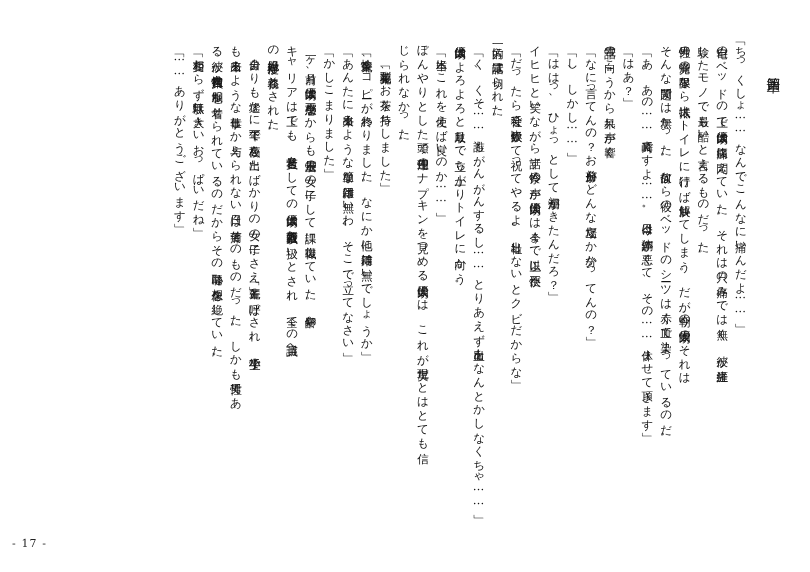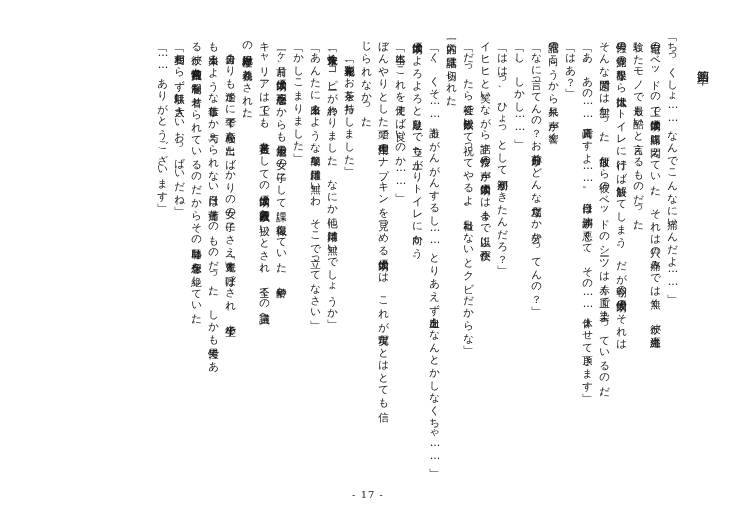--- a/index.html
+++ b/index.html
@@ -60,23 +60,23 @@
     padding-top: 11px;
   }
 
   .col.indent2 {
     padding-top: 22px;
   }
 
   .page-number {
     position: absolute;
     bottom: 20px;
-    left: 0;
+    left: 11px;
     right: 0;
-    text-align: center;
+    text-align: left;
     font-size: 10px;
     letter-spacing: 1px;
     color: #222;
     font-family: "DejaVu Serif", "Liberation Serif", serif;
   }
 </style>
 </head>
 <body>
 
 <div class="page">

